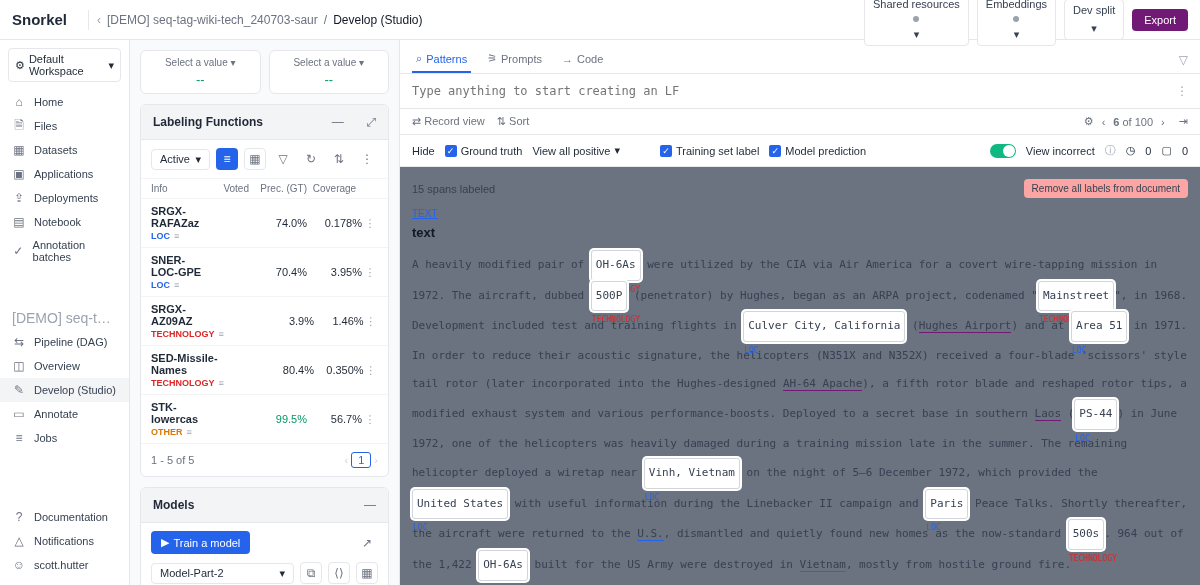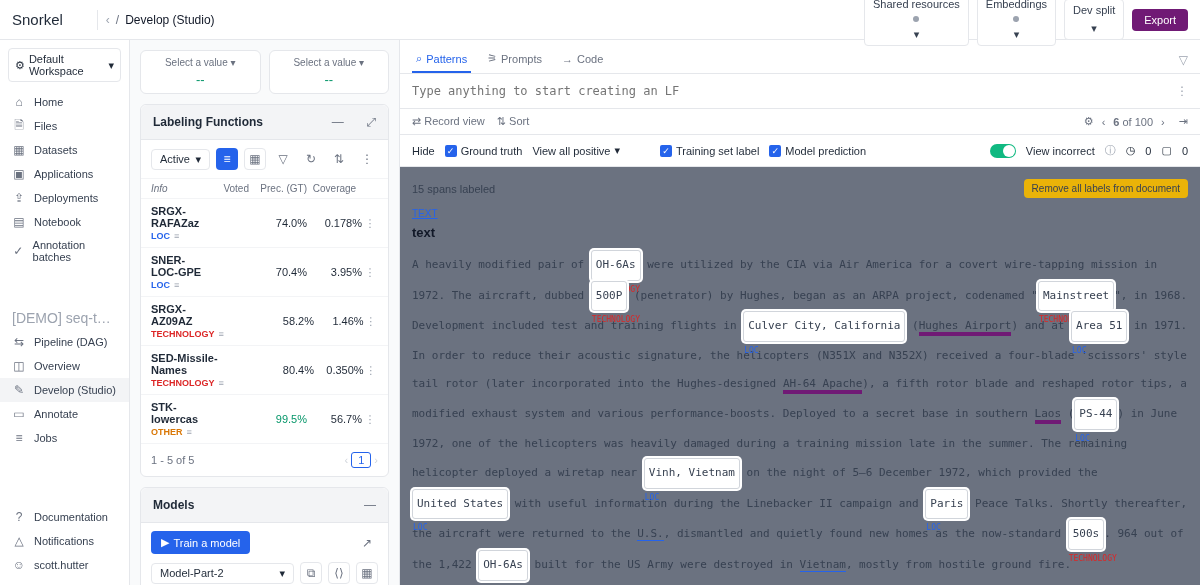--- a/index.html
+++ b/index.html
@@ -1,21 +1,21 @@
 <!DOCTYPE html>
 <html><head>
 <meta charset="utf-8">
 <style>
 * { margin: 0; padding: 0; box-sizing: border-box; }
 body { font-family: -apple-system, BlinkMacSystemFont, "Segoe UI", sans-serif; font-size: 12px; color: #1f2937; background: #fff; }
 .app { display: flex; flex-direction: column; height: 585px; width: 1200px; overflow: hidden; }
 
 
 .topbar { display: flex; align-items: center; height: 40px; border-bottom: 1px solid #e5e7eb; padding: 0 12px; gap: 8px; }
-.logo { font-weight: 400; font-size: 15px; margin-right: 26px; }
+.logo { font-weight: 700; font-size: 15px; margin-right: 13px; }
 .divider-v { width: 1px; height: 20px; background: #e5e7eb; }
 .crumb { display: flex; align-items: center; gap: 6px; color: #6b7280; font-size: 12px; }
 .crumb .chev { color: #9ca3af; }
 .crumb .cur { color: #111827; font-weight: 500; }
 .top-right { margin-left: auto; display: flex; gap: 8px; align-items: center; }
 .pill { border: 1px solid #e5e7eb; border-radius: 4px; padding: 4px 8px; display: flex; align-items: center; gap: 6px; font-size: 11px; color: #374151; background: #fff; flex-direction: column; }
 .dot { width: 6px; height: 6px; border-radius: 50%; background: #9ca3af; display: inline-block; }
 .btn-primary { background: #701a75; color: #fff; border-radius: 4px; padding: 5px 12px; font-size: 11px; border: none; font-weight: 500; }
 
 
@@ -42,21 +42,21 @@
 .panel-head .title { font-weight: 600; font-size: 12px; flex: 1; }
 .panel-head .icons { display: flex; gap: 8px; color: #6b7280; }
 
 .lf-toolbar { display: flex; align-items: center; padding: 8px 10px; gap: 6px; border-bottom: 1px solid #f3f4f6; }
 .select-active { border: 1px solid #e5e7eb; border-radius: 4px; padding: 3px 8px; font-size: 11px; flex: 1; display: flex; align-items: center; }
 .iconbtn { width: 22px; height: 22px; display: flex; align-items: center; justify-content: center; border-radius: 4px; color: #6b7280; font-size: 12px; }
 .iconbtn.blue { background: #2563eb; color: #fff; }
 .iconbtn.outline { border: 1px solid #e5e7eb; }
 
 .lf-header-row { display: flex; padding: 4px 10px; font-size: 10px; color: #6b7280; border-bottom: 1px solid #f3f4f6; }
-.lf-header-row > div:nth-child(1) { flex: 1.3; font-style: italic; }
+.lf-header-row > div:nth-child(1) { flex: 1.3; }
 .lf-header-row > div:nth-child(2) { width: 42px; text-align: right; }
 .lf-header-row > div:nth-child(3) { width: 58px; text-align: right; }
 .lf-header-row > div:nth-child(4) { width: 55px; text-align: center; }
 .lf-header-row > div:nth-child(5) { width: 16px; }
 
 .lf-row { display: flex; padding: 6px 10px; border-bottom: 1px solid #f3f4f6; align-items: center; font-size: 11px; }
 .lf-row .name { flex: 1.3; font-weight: bold; }
 .lf-row .name .n { font-size: 11px; }
 .lf-row .name .tag { font-size: 9px; margin-top: 2px; display: flex; align-items: center; gap: 4px; }
 .tag.loc { color: #2563eb; }
@@ -94,42 +94,43 @@
 
 .filter-bar { display: flex; align-items: center; padding: 8px 12px; gap: 10px; font-size: 11px; border-bottom: 1px solid #e5e7eb; flex-wrap: wrap; }
 .legend { display: flex; align-items: center; gap: 4px; }
 .chk { width: 12px; height: 12px; background: #2563eb; border-radius: 2px; display: inline-flex; align-items: center; justify-content: center; color: #fff; font-size: 9px; }
 .toggle { width: 26px; height: 14px; background: #10b981; border-radius: 8px; position: relative; }
 .toggle::after { content: ''; position: absolute; right: 1px; top: 1px; width: 12px; height: 12px; background: #fff; border-radius: 50%; }
 .filter-right { margin-left: auto; display: flex; align-items: center; gap: 10px; }
 
 .doc-area { flex: 1; background: #6b7280; padding: 12px; overflow: auto; position: relative; }
 .doc-banner { display: flex; align-items: center; font-size: 11px; color: #374151; margin-bottom: 8px; }
-.doc-banner .remove { margin-left: auto; background: #eab308; border-radius: 4px; padding: 4px 8px; font-size: 10px; }
+.doc-banner .remove { margin-left: auto; background: #fca5a5; border-radius: 4px; padding: 4px 8px; font-size: 10px; }
 .doc-text-link { font-size: 10px; color: #2563eb; text-decoration: underline; margin-bottom: 6px; display: inline-block; }
 .doc-title { font-size: 13px; font-weight: 600; color: #111827; margin-bottom: 10px; }
 .passage { font-family: ui-monospace, Menlo, monospace; font-size: 11px; line-height: 2.6; color: #374151; overflow-wrap: break-word; }
 .span-box { display: inline-block; background: #fff; border: 1px solid #d1d5db; border-radius: 3px; padding: 0 4px; position: relative; }
 .span-box.hi { box-shadow: 0 0 0 2px #fff; }
 .span-label { position: absolute; top: 100%; left: 0; font-size: 8px; white-space: nowrap; }
 .span-label.loc { color: #2563eb; }
 .span-label.tech { color: #dc2626; }
-.uline { border-bottom: 4px solid #701a75; }
+.uline { border-bottom: 1px solid #701a75; }
 .uline-loc { border-bottom: 1px solid #2563eb; }
 </style>
 </head>
 <body>
 
 <div class="app">
 
   <div class="topbar">
     <div class="logo">Snorkel</div>
     <div class="divider-v"></div>
     <div class="crumb">
       <span class="chev">‹</span>
+      <span>[DEMO] seq-tag-wiki-tech_240703-saur</span>
       <span>/</span>
       <span class="cur">Develop (Studio)</span>
     </div>
     <div class="top-right">
       <div class="pill">
           <span>Shared resources</span>
           <span class="dot"></span>
           <span>▾</span>
         </div>
       <div class="pill">
@@ -278,21 +279,21 @@
               <div class="num w58">70.4%</div>
               <div class="num w55">3.95%</div>
               <div class="more">⋮</div>
             </div>
             <div class="lf-row">
               <div class="name">
                 <div class="n">SRGX-AZ09AZ</div>
                 <div class="tag tech">TECHNOLOGY <span style="color:#9ca3af">≡</span></div>
               </div>
               <div class="num w42"></div>
-              <div class="num w58">58.2%</div>
+              <div class="num w58">3.9%</div>
               <div class="num w55">1.46%</div>
               <div class="more">⋮</div>
             </div>
             <div class="lf-row">
               <div class="name">
                 <div class="n">SED-Missile-Names</div>
                 <div class="tag tech">TECHNOLOGY <span style="color:#9ca3af">≡</span></div>
               </div>
               <div class="num w42"></div>
               <div class="num w58">80.4%</div>

